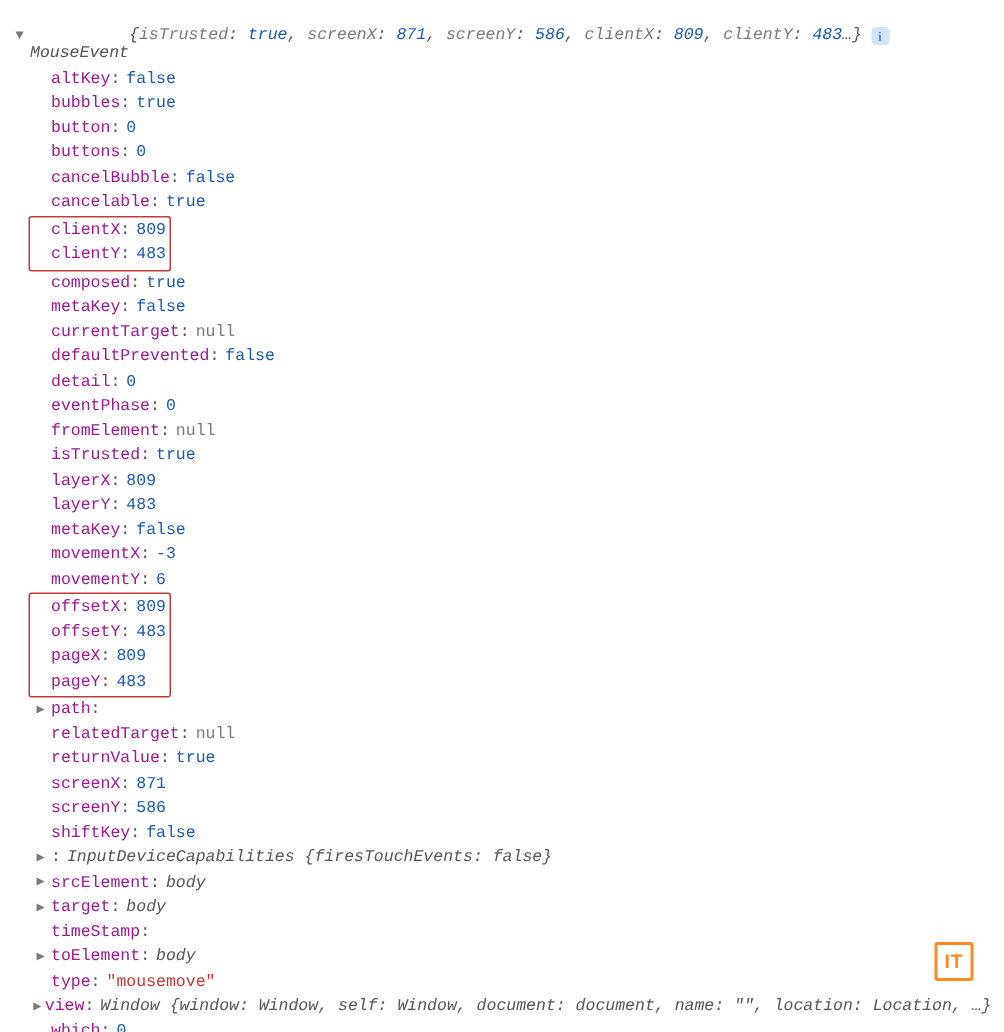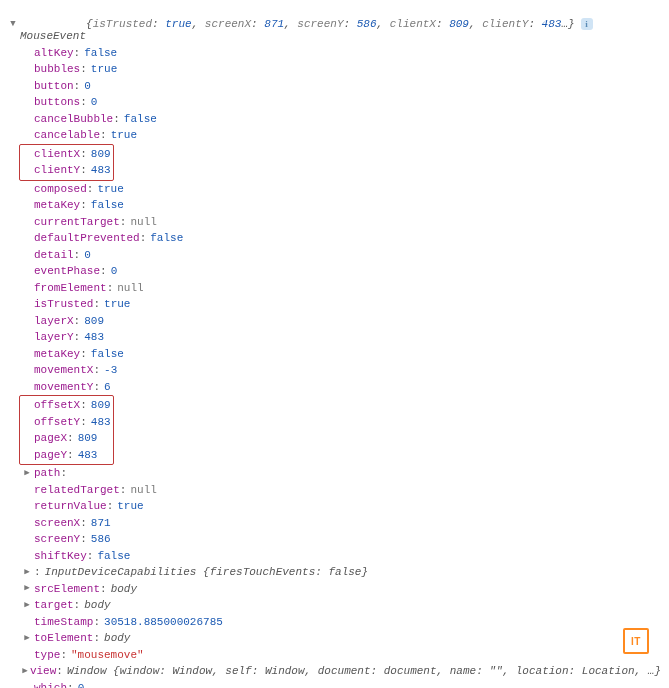--- a/index.html
+++ b/index.html
@@ -73,21 +73,21 @@
     font-family: "Microsoft YaHei", Arial, sans-serif;
     font-weight: 700;
     color: #444;
     font-size: 20px;
     letter-spacing: 0.5px;
   }
   .footer .logo {
     width: 22px; height: 22px;
     border: 2px solid #ff8a1f;
     color: #ff8a1f;
-    font-size: 10px;
+    font-size: 13px;
     font-weight: 800;
     display: flex; align-items: center; justify-content: center;
     margin-right: 6px;
     border-radius: 2px;
     font-family: Arial, sans-serif;
     margin-left: 12px;
   }
 </style>
 </head>
 <body>
@@ -295,21 +295,20 @@
       <div class="row">
         <span class="arrow">▶</span>
         <span class="key">target</span>
         <span class="colon">: </span>
         <span class="summary">body</span>
       </div>
       <div class="row">
         <span class="spacer"></span>
         <span class="key">timeStamp</span>
         <span class="colon">: </span>
-        <span class="num">30518.885000026785</span>
       </div>
       <div class="row">
         <span class="arrow">▶</span>
         <span class="key">toElement</span>
         <span class="colon">: </span>
         <span class="summary">body</span>
       </div>
       <div class="row">
         <span class="spacer"></span>
         <span class="key">type</span>

